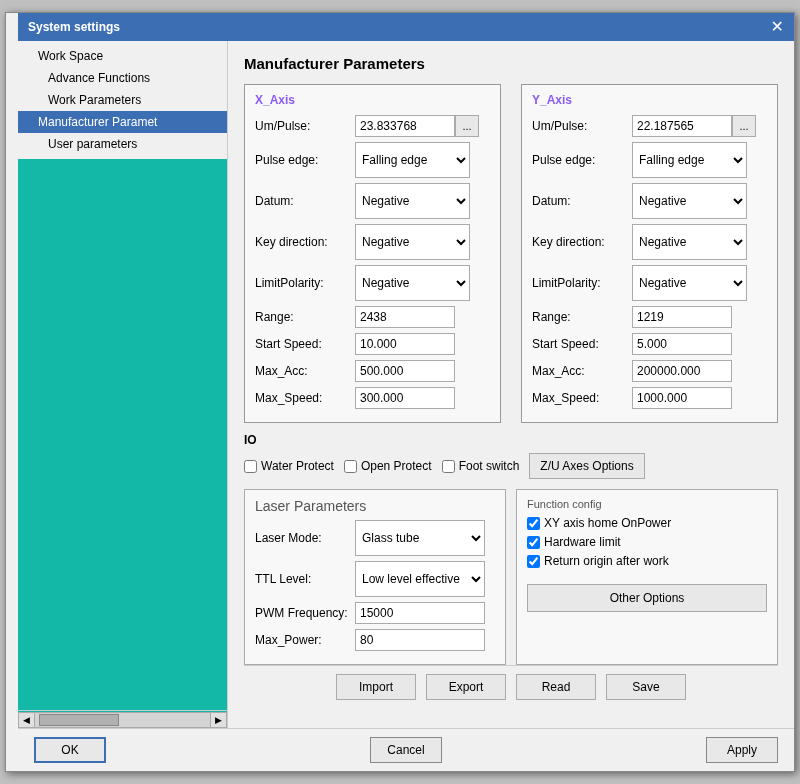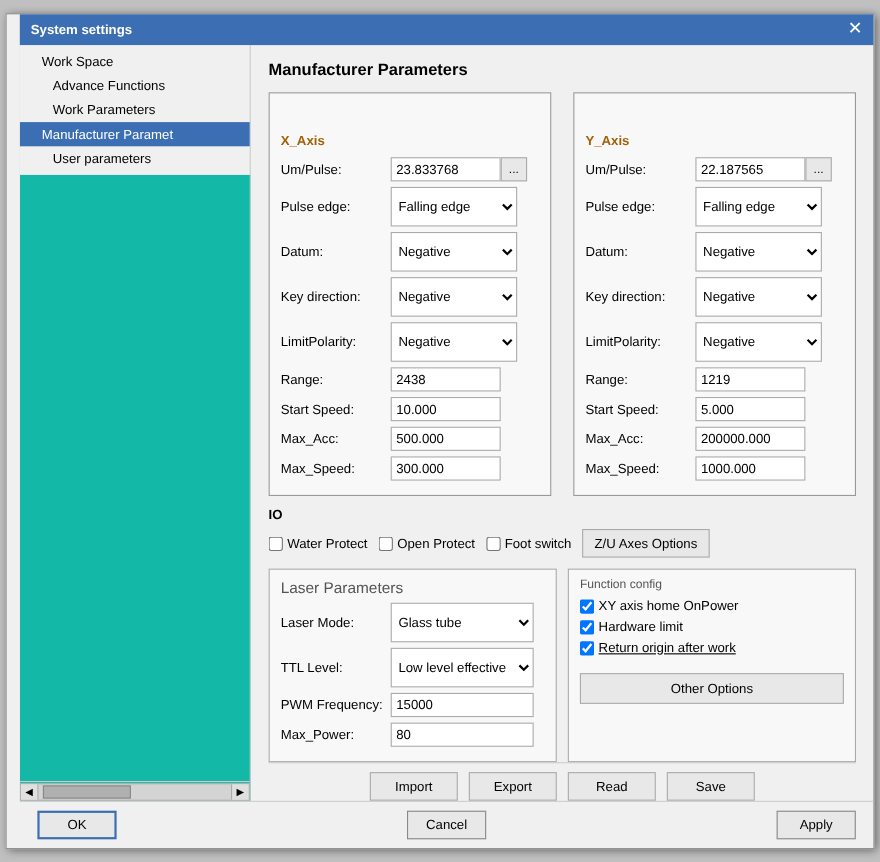--- a/index.html
+++ b/index.html
@@ -9,21 +9,21 @@
     .close-btn { background: none; border: none; color: white; font-size: 16px; cursor: pointer; line-height: 1; }
     .content { display: flex; flex: 1; overflow: hidden; }
     .sidebar { width: 210px; background: #f0f0f0; border-right: 1px solid #ccc; padding: 4px 0; flex-shrink: 0; }
     .sidebar-item { padding: 4px 8px 4px 20px; cursor: pointer; color: #000; }
     .sidebar-item.active { background: #3c6eb4; color: white; }
     .sidebar-item.indent { padding-left: 30px; }
     .main { flex: 1; padding: 14px 16px; overflow-y: auto; }
     .section-title { font-size: 15px; font-weight: bold; margin-bottom: 12px; color: #000; }
     .axes-row { display: flex; gap: 20px; }
     .axis-group { flex: 1; border: 1px solid #999; padding: 8px 10px; background: #f8f8f8; }
-    .axis-label { font-weight: bold; margin-bottom: 8px; color: #a16207; font-size: 12px; margin-top: 28px; }
+    .axis-label { font-weight: bold; margin-bottom: 8px; color: #8b5cf6; font-size: 12px; }
     .form-row { display: flex; align-items: center; margin-bottom: 5px; }
     .form-label { width: 100px; color: #000; flex-shrink: 0; }
     .form-input { height: 22px; border: 1px solid #aaa; background: white; padding: 0 4px; font-size: 12px; }
     .form-input-num { width: 100px; }
     .btn-dots { height: 22px; width: 24px; border: 1px solid #aaa; background: #e8e8e8; cursor: pointer; font-size: 11px; }
     select { height: 36px; border: 1px solid #aaa; background: white; padding: 0 2px; font-size: 12px; cursor: pointer; }
     select.narrow { width: 115px; }
     .io-section { margin-top: 10px; }
     .io-label { font-size: 12px; font-weight: bold; margin-bottom: 6px; }
     .io-row { display: flex; align-items: center; gap: 10px; flex-wrap: wrap; }
@@ -236,21 +236,21 @@
         <div class="func-config">
           <div class="func-config-title">Function config</div>
           <label class="checkbox-item" style="margin-bottom:5px;">
             <input type="checkbox" checked="" style="">
             <span>XY axis home OnPower</span>
           </label>
           <label class="checkbox-item" style="margin-bottom:5px;">
             <input type="checkbox" checked="" style="">
             <span>Hardware limit</span>
           </label>
-          <label class="checkbox-item" style="margin-bottom:8px;text-decoration:underline;">
+          <label class="checkbox-item" style="margin-bottom:8px;">
             <input type="checkbox" checked="" style="">
             <span>Return origin after work</span>
           </label>
           <button class="other-options-btn">Other Options</button>
         </div>
       </div>
 
       <div class="bottom-buttons">
         <button class="bottom-btn">Import</button>
         <button class="bottom-btn">Export</button>

